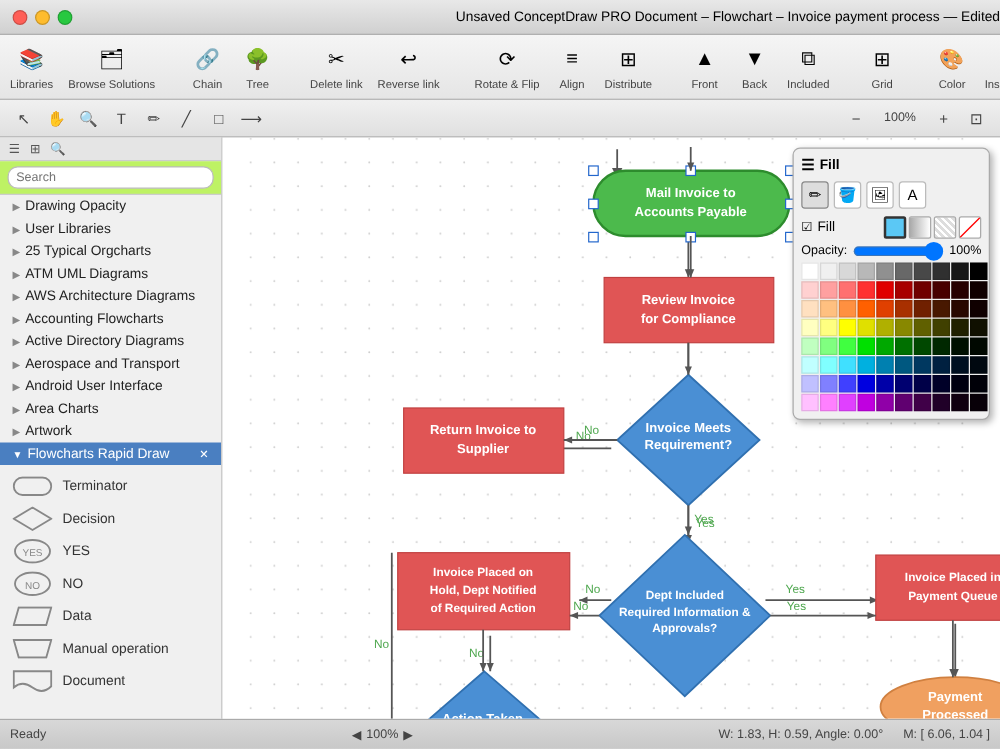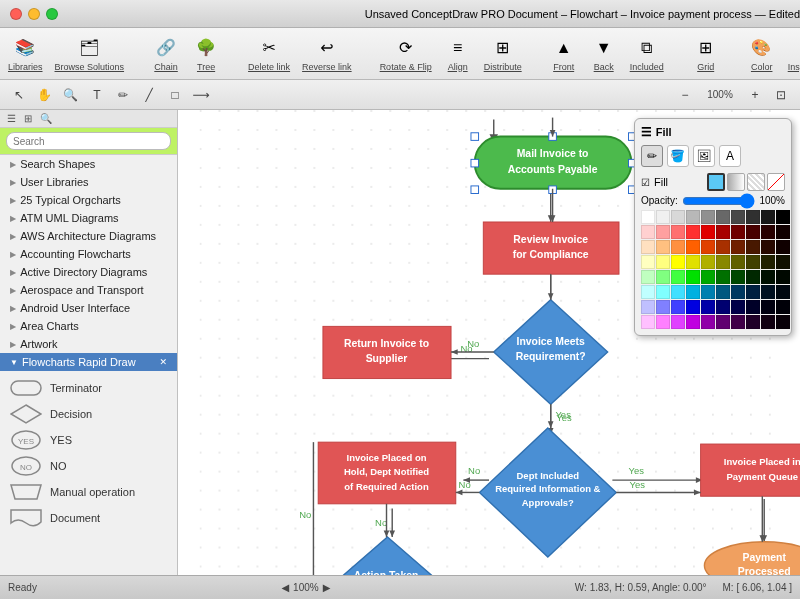--- a/index.html
+++ b/index.html
@@ -10,21 +10,21 @@
     .titlebar-buttons { position: absolute; left: 10px; display: flex; gap: 6px; }
     .tb-btn { width: 12px; height: 12px; border-radius: 50%; border: 1px solid rgba(0,0,0,0.2); }
     .tb-close { background: #ff5f57; }
     .tb-min { background: #febc2e; }
     .tb-max { background: #28c840; }
 
     
     .toolbar { background: linear-gradient(to bottom, #f5f5f5, #e5e5e5); border-bottom: 1px solid #b8b8b8; padding: 4px 8px; display: flex; align-items: center; gap: 12px; height: 52px; }
     .toolbar-group { display: flex; flex-direction: column; align-items: center; gap: 2px; cursor: pointer; }
     .toolbar-icon { width: 28px; height: 24px; display: flex; align-items: center; justify-content: center; font-size: 16px; }
-    .toolbar-label { font-size: 9px; color: #444; white-space: nowrap; text-decoration: underline; }
+    .toolbar-label { font-size: 9px; color: #444; white-space: nowrap; }
     .toolbar-sep { width: 1px; height: 36px; background: #bbb; margin: 0 2px; }
 
     
     .toolbar2 { background: linear-gradient(to bottom, #f0f0f0, #e0e0e0); border-bottom: 1px solid #b8b8b8; padding: 2px 8px; display: flex; align-items: center; gap: 4px; height: 30px; }
     .tool-btn { width: 22px; height: 22px; display: flex; align-items: center; justify-content: center; border-radius: 3px; cursor: pointer; font-size: 12px; color: #444; }
 
     
     .main { display: flex; height: calc(599px - 28px - 52px - 30px - 24px); }
 
     
@@ -172,21 +172,21 @@
       <span>☰</span>
       <span>⊞</span>
       <span>🔍</span>
     </div>
     <div class="sidebar-search">
       <input type="text" placeholder="Search" style="">
     </div>
     <div class="sidebar-nav">
       <div class="sidebar-nav-item">
         <span class="arrow">▶</span>
-        <span>Search Shapes</span>
+        <span>Drawing Opacity</span>
       </div>
       <div class="sidebar-nav-item">
         <span class="arrow">▶</span>
         <span>User Libraries</span>
       </div>
       <div class="sidebar-nav-item">
         <span class="arrow">▶</span>
         <span>25 Typical Orgcharts</span>
       </div>
       <div class="sidebar-nav-item">
@@ -254,20 +254,28 @@
           <span>YES</span>
         </div>
         <div class="shape-item">
           <div class="shape-icon">
             <svg width="32" height="20">
                 <ellipse cx="16" cy="10" rx="14" ry="9" fill="none" stroke="#888" stroke-width="1.5"></ellipse>
                 <text x="16" y="14" text-anchor="middle" font-size="8" fill="#888">NO</text>
               </svg>
           </div>
           <span>NO</span>
+        </div>
+        <div class="shape-item">
+          <div class="shape-icon">
+            <svg width="32" height="16">
+                <polygon points="5,1 31,1 27,15 1,15" fill="none" stroke="#888" stroke-width="1.5"></polygon>
+              </svg>
+          </div>
+          <span>Data</span>
         </div>
         <div class="shape-item">
           <div class="shape-icon">
             <svg width="32" height="16">
                 <polygon points="1,1 31,1 27,15 5,15" fill="none" stroke="#888" stroke-width="1.5"></polygon>
               </svg>
           </div>
           <span>Manual operation</span>
         </div>
         <div class="shape-item">

